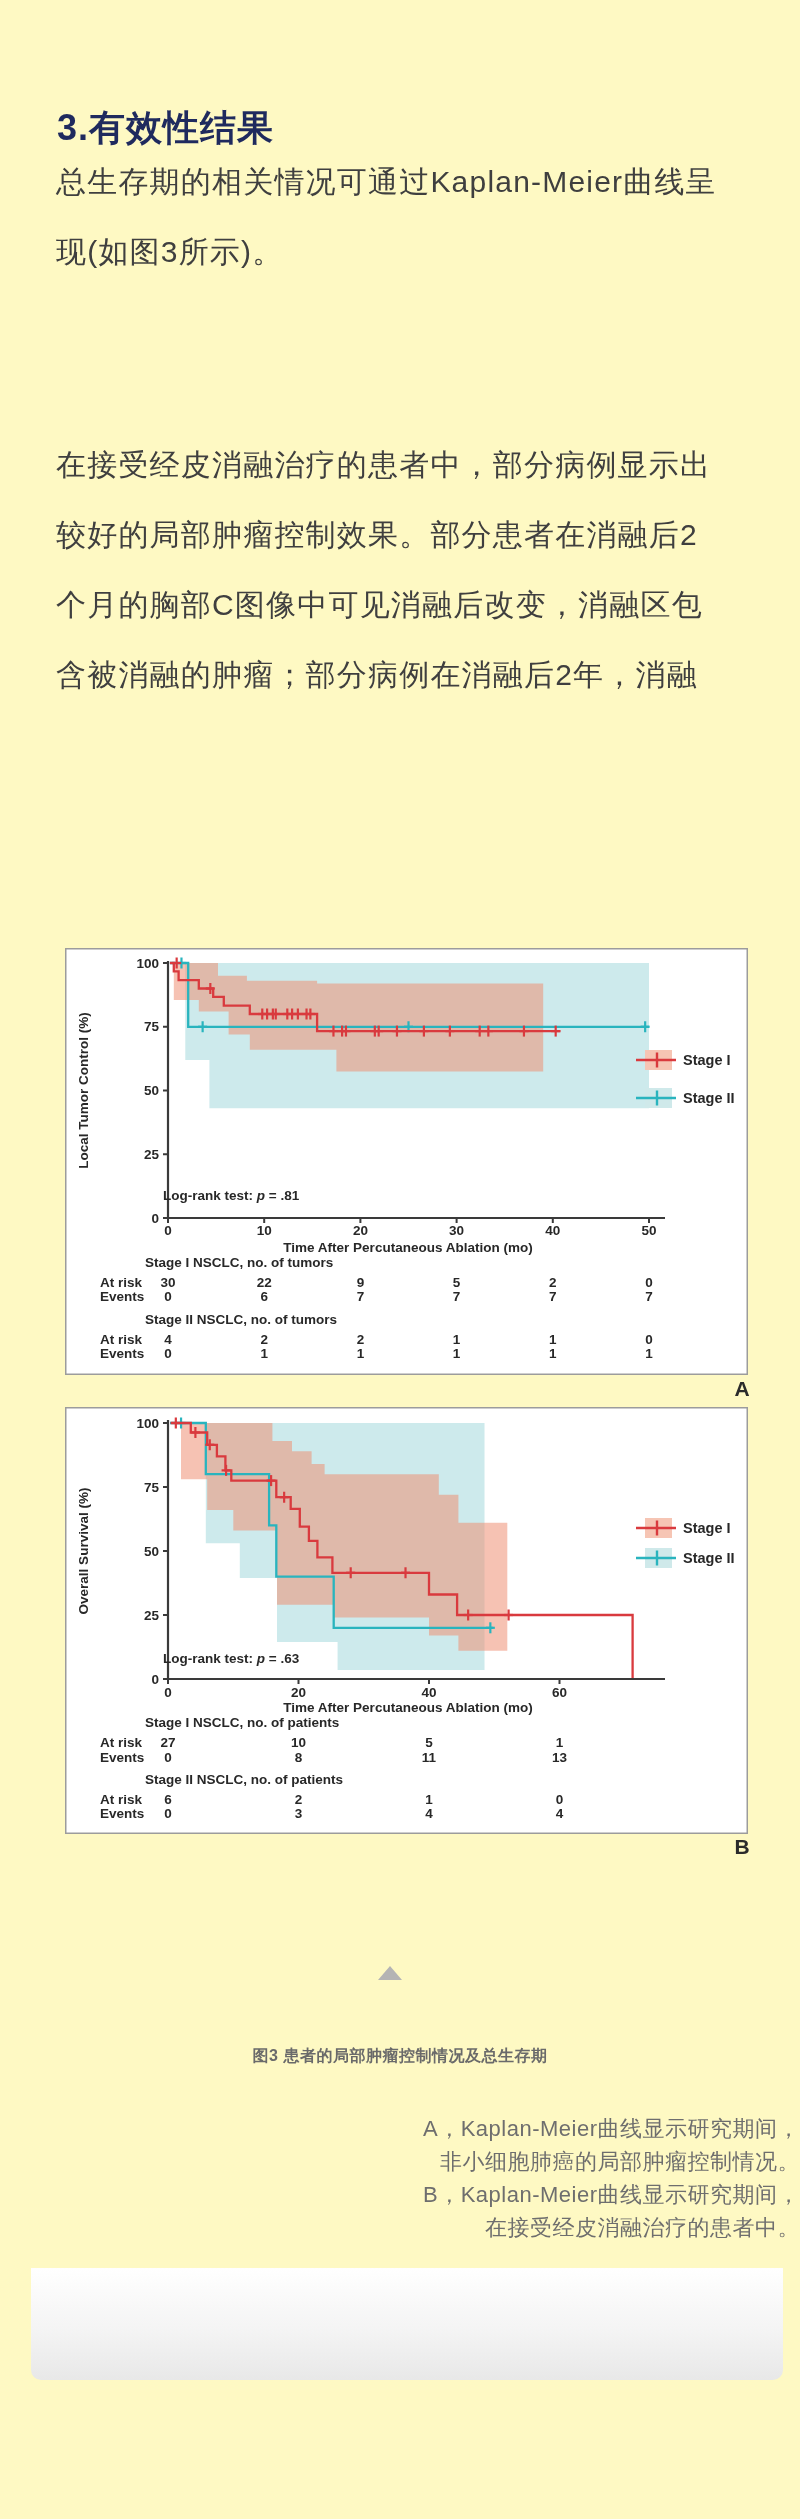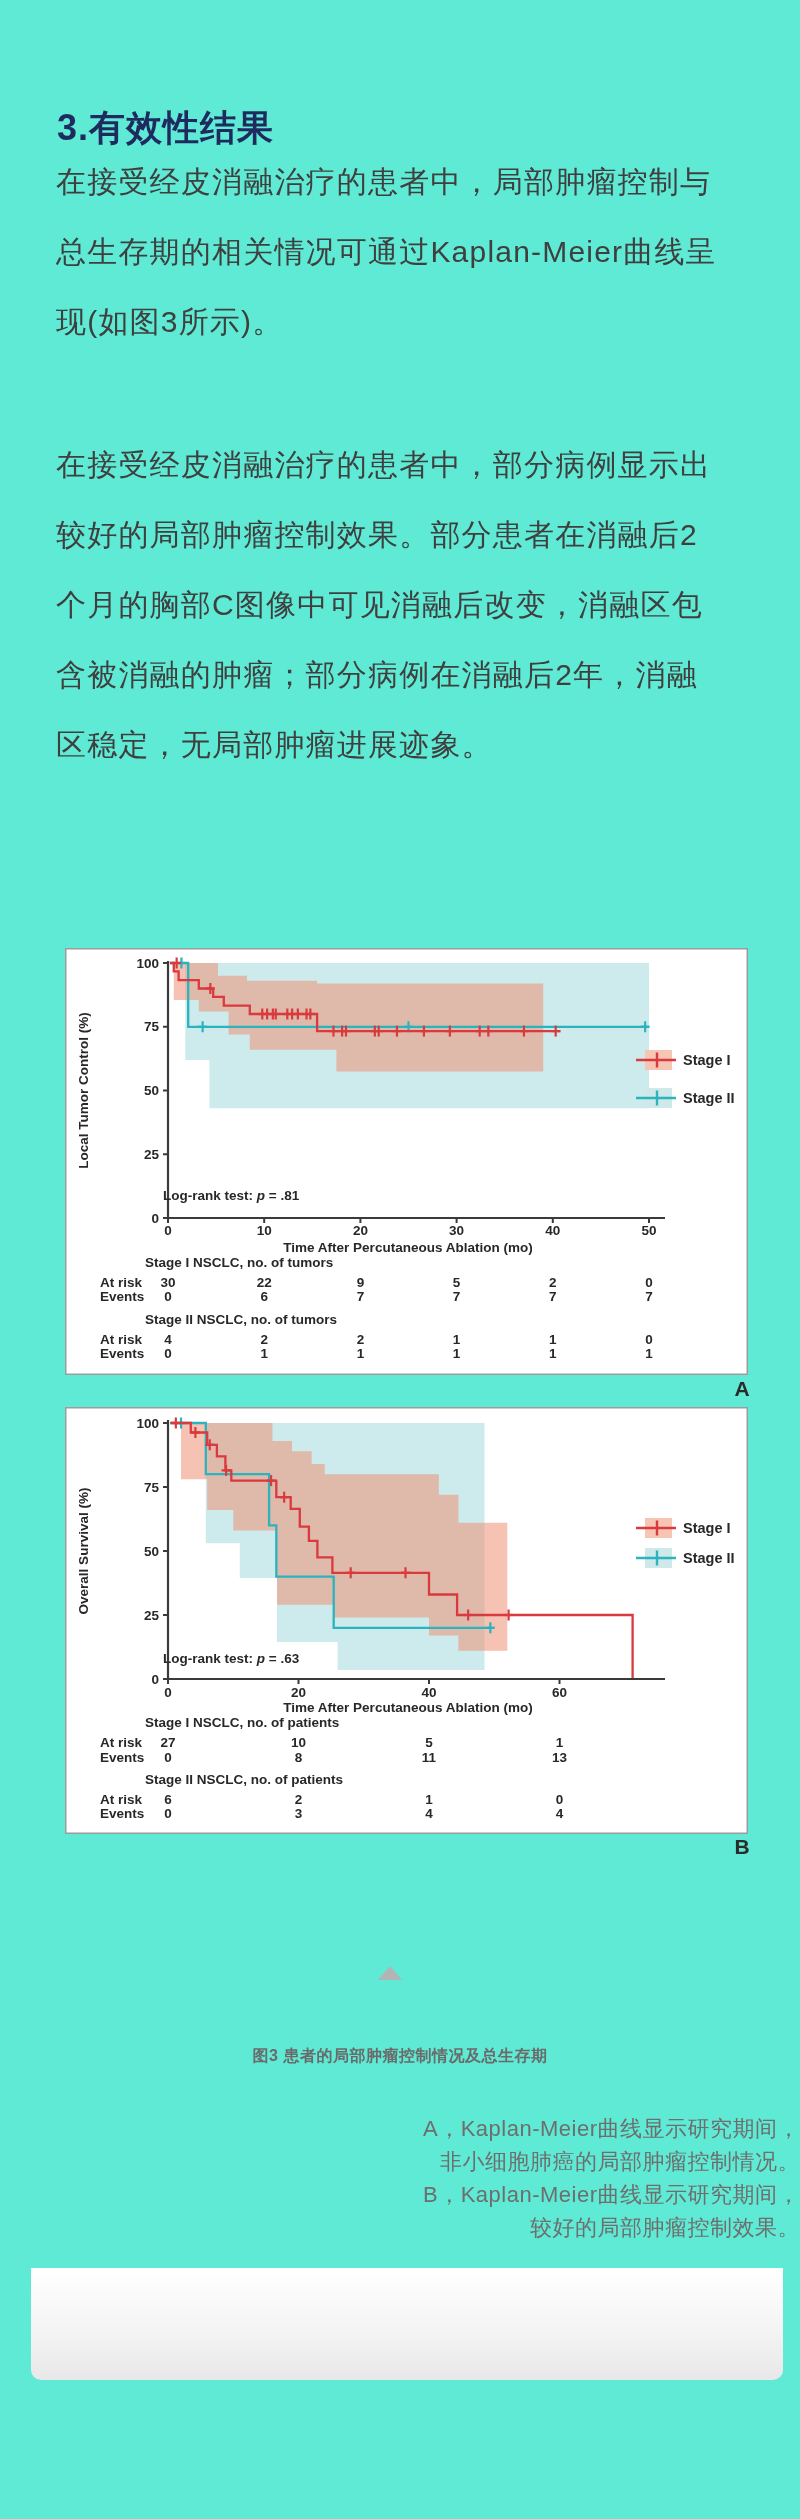--- a/index.html
+++ b/index.html
@@ -1,16 +1,16 @@
 <!DOCTYPE html>
 <html><head>
 <meta charset="utf-8">
 <style>
   html,body{margin:0;padding:0;background:#fff;}
-  .page{position:relative;width:800px;height:2519px;background:#5eead4;overflow:hidden;
+  .page{position:relative;width:800px;height:2519px;background:#fef9c3;overflow:hidden;
         font-family:"Liberation Sans","DejaVu Sans",sans-serif;}
   .heading{position:absolute;left:57px;top:80px;font-size:36px;font-weight:bold;color:#1f2a5e;letter-spacing:1px;}
   .para{position:absolute;left:56px;width:692px;color:#3f3f3f;font-size:30px;letter-spacing:1.2px;}
   .para .pline{height:70px;line-height:70px;white-space:nowrap;}
   #para1{top:147px;}
   #para2{top:430px;}
   svg.km{position:absolute;left:65px;width:683px;height:427px;}
   #chartA{top:948px;}
   #chartB{top:1407px;}
   svg.km text{font-family:"Liberation Sans","DejaVu Sans",sans-serif;font-weight:bold;fill:#282828;}
@@ -29,31 +29,29 @@
     border-radius:0 0 10px 10px;}
 </style>
 </head>
 <body>
 
 <div class="page">
 
   <h1 class="heading">3.有效性结果</h1>
 
   <div class="para" id="para1">
-    <div class="pline">在接受经皮消融治疗的患者中，局部肿瘤控制与</div>
     <div class="pline">总生存期的相关情况可通过Kaplan-Meier曲线呈</div>
     <div class="pline">现(如图3所示)。</div>
   </div>
 
   <div class="para" id="para2">
     <div class="pline">在接受经皮消融治疗的患者中，部分病例显示出</div>
     <div class="pline">较好的局部肿瘤控制效果。部分患者在消融后2</div>
     <div class="pline">个月的胸部C图像中可见消融后改变，消融区包</div>
     <div class="pline">含被消融的肿瘤；部分病例在消融后2年，消融</div>
-    <div class="pline">区稳定，无局部肿瘤进展迹象。</div>
   </div>
 
   <svg class="km" id="chartA" viewBox="0 0 683 427" xmlns="http://www.w3.org/2000/svg">
       <rect x="0.75" y="0.75" width="681.5" height="425.5" fill="#ffffff" stroke="#9c9c9c" stroke-width="1.5"></rect>
       <g>
         <polygon points="120.3,15.0 584.0,15.0 584.0,160.3 144.4,160.3 144.4,111.9 120.3,111.9" fill="rgba(160,214,218,0.52)"></polygon>
         <polygon points="108.8,15.0 153.0,15.0 153.0,27.8 181.9,27.8 181.9,32.8 252.1,32.8 252.1,35.4 478.2,35.4 478.2,123.4 271.4,123.4 271.4,101.7 184.8,101.7 184.8,86.4 163.6,86.4 163.6,63.4 133.8,63.4 133.8,52.0 108.8,52.0" fill="rgba(238,143,116,0.55)"></polygon>
       </g>
       <g>
         <path d="M 104.9 15.0 H 123.2 V 78.8 H 584.0 V 78.8" fill="none" stroke="#29b4be" stroke-width="2.3"></path>
@@ -288,18 +286,18 @@
   <div class="panel-letter" id="letterB">B</div>
 
   <div class="expand-arrow"></div>
 
   <div class="caption-title">图3  患者的局部肿瘤控制情况及总生存期</div>
 
   <div class="caption-lines">
     <div class="cline">A，Kaplan-Meier曲线显示研究期间，</div>
     <div class="cline">非小细胞肺癌的局部肿瘤控制情况。</div>
     <div class="cline">B，Kaplan-Meier曲线显示研究期间，</div>
-    <div class="cline">较好的局部肿瘤控制效果。</div>
+    <div class="cline">在接受经皮消融治疗的患者中。</div>
   </div>
 
   <div class="bottom-fade"></div>
 
 </div>
 
 </body></html>

